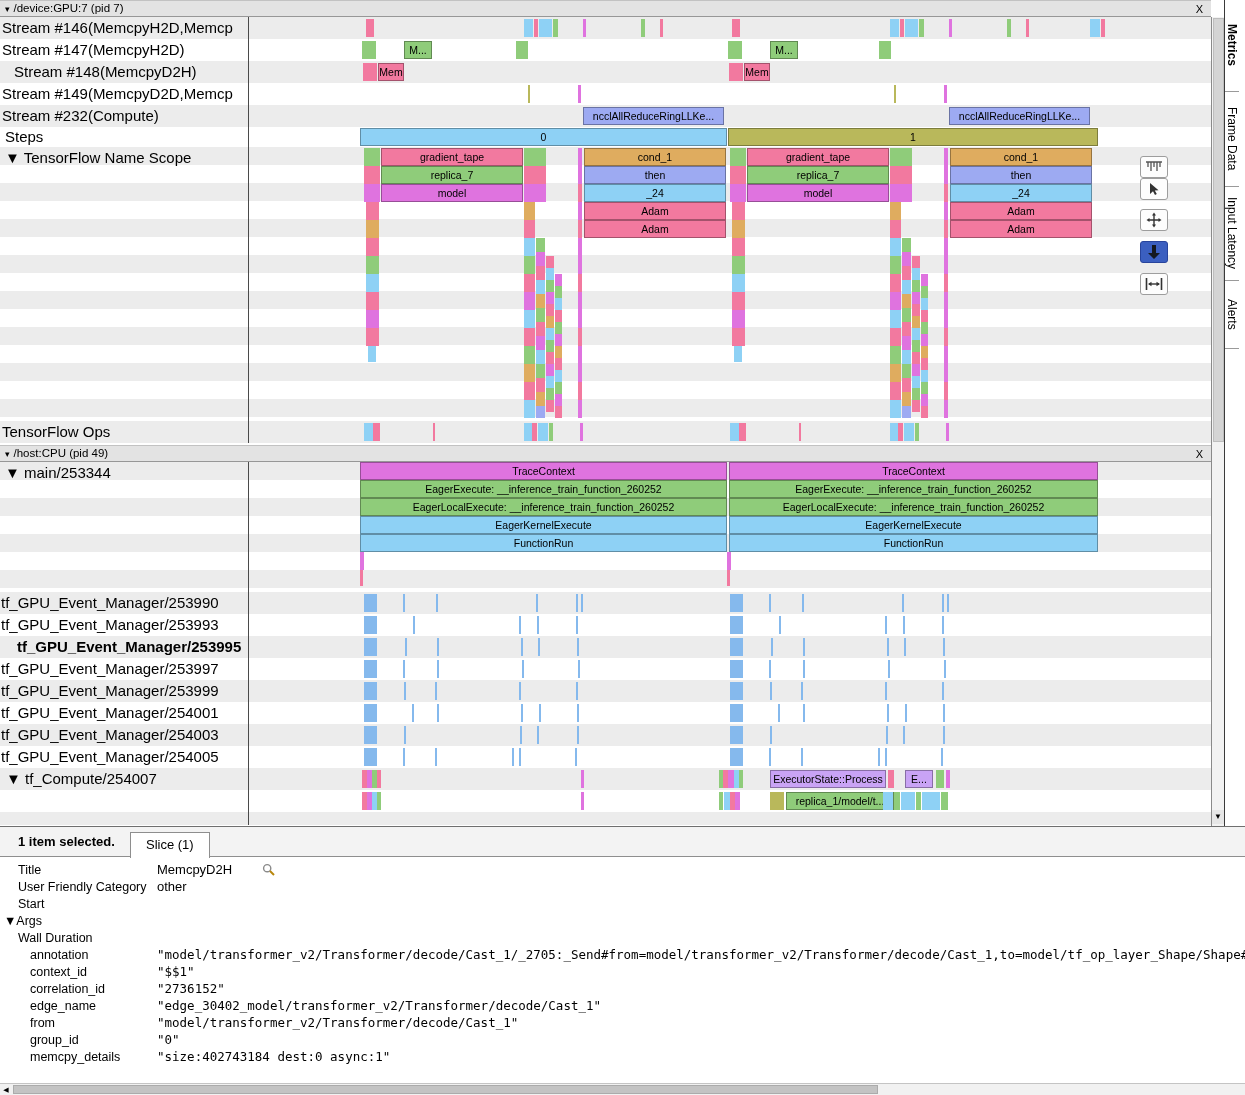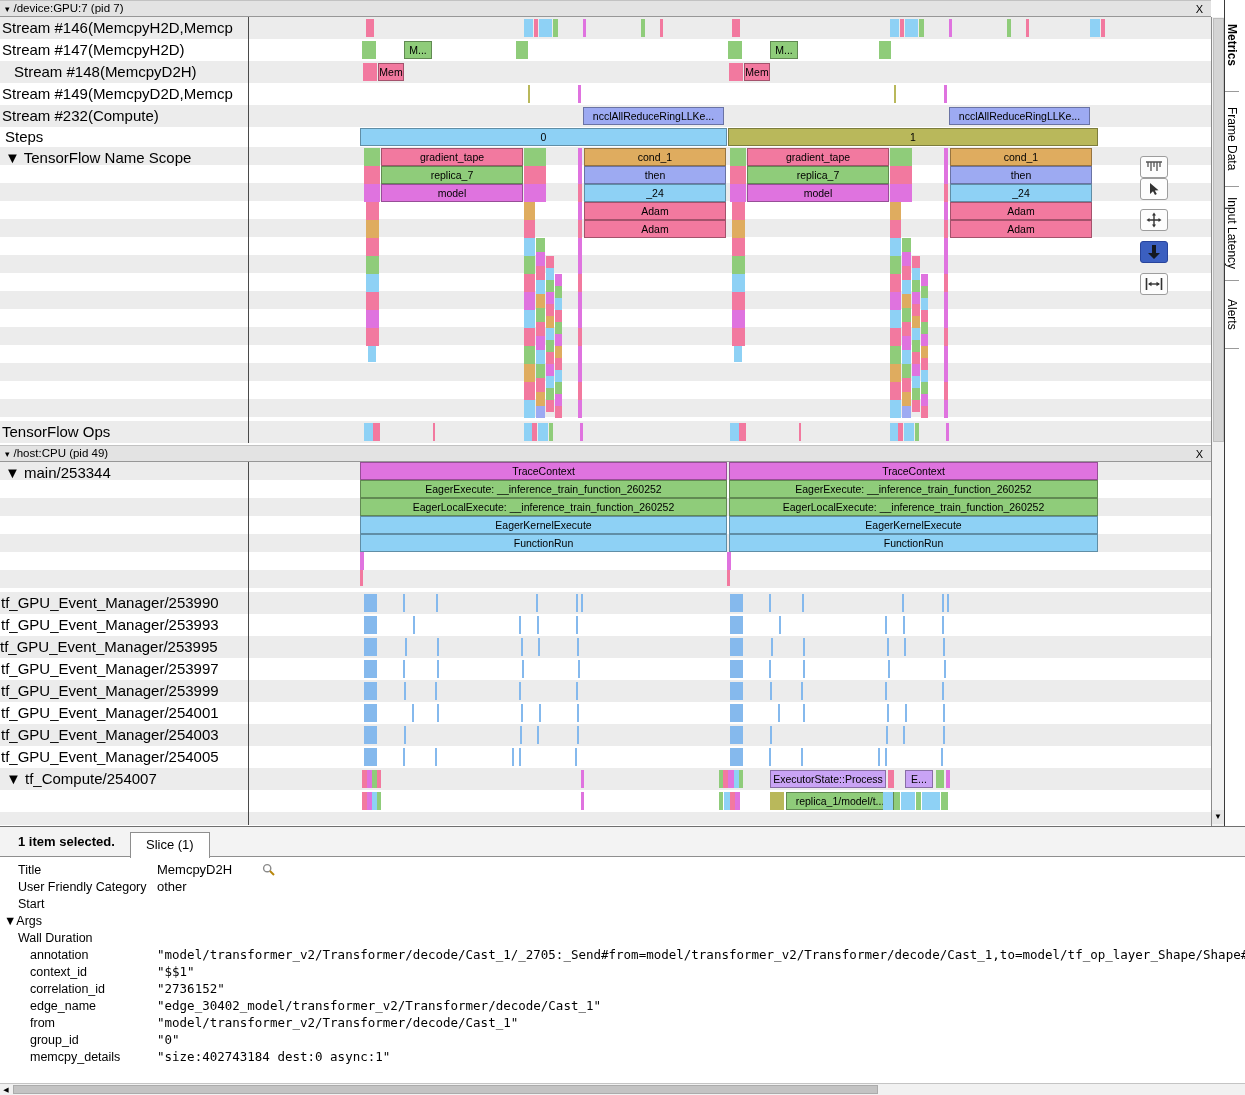--- a/index.html
+++ b/index.html
@@ -107,21 +107,21 @@
       <div class="track" style="top: 462px; height: 128px; background: repeating-linear-gradient(rgb(236, 236, 236) 0px, rgb(236, 236, 236) 18px, rgb(255, 255, 255) 18px, rgb(255, 255, 255) 36px);">
         <div class="track-label" style="padding-left: 5px; line-height: 22px;">▼ main/253344</div>
       </div>
       <div class="track" style="top: 592px; height: 22px; background: rgb(236, 236, 236);">
         <div class="track-label" style="padding-left: 1px; line-height: 22px;">tf_GPU_Event_Manager/253990</div>
       </div>
       <div class="track" style="top: 614px; height: 22px; background: rgb(255, 255, 255);">
         <div class="track-label" style="padding-left: 1px; line-height: 22px;">tf_GPU_Event_Manager/253993</div>
       </div>
       <div class="track" style="top: 636px; height: 22px; background: rgb(236, 236, 236);">
-        <div class="track-label" style="padding-left: 0; line-height: 22px;">tf_GPU_Event_Manager/253995</div>
+        <div class="track-label" style="padding-left: 17px; line-height: 22px; font-weight: bold;">tf_GPU_Event_Manager/253995</div>
       </div>
       <div class="track" style="top: 658px; height: 22px; background: rgb(255, 255, 255);">
         <div class="track-label" style="padding-left: 1px; line-height: 22px;">tf_GPU_Event_Manager/253997</div>
       </div>
       <div class="track" style="top: 680px; height: 22px; background: rgb(236, 236, 236);">
         <div class="track-label" style="padding-left: 1px; line-height: 22px;">tf_GPU_Event_Manager/253999</div>
       </div>
       <div class="track" style="top: 702px; height: 22px; background: rgb(255, 255, 255);">
         <div class="track-label" style="padding-left: 1px; line-height: 22px;">tf_GPU_Event_Manager/254001</div>
       </div>

